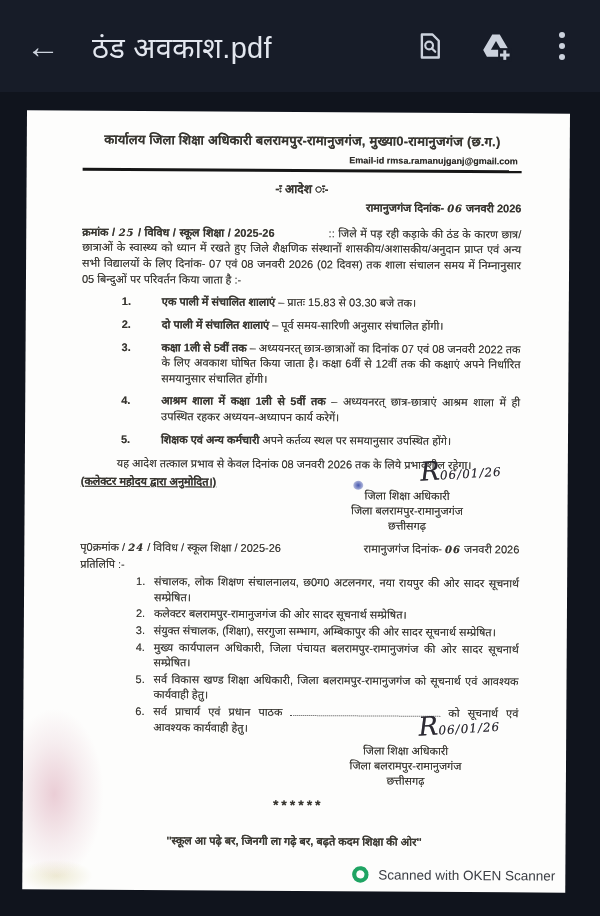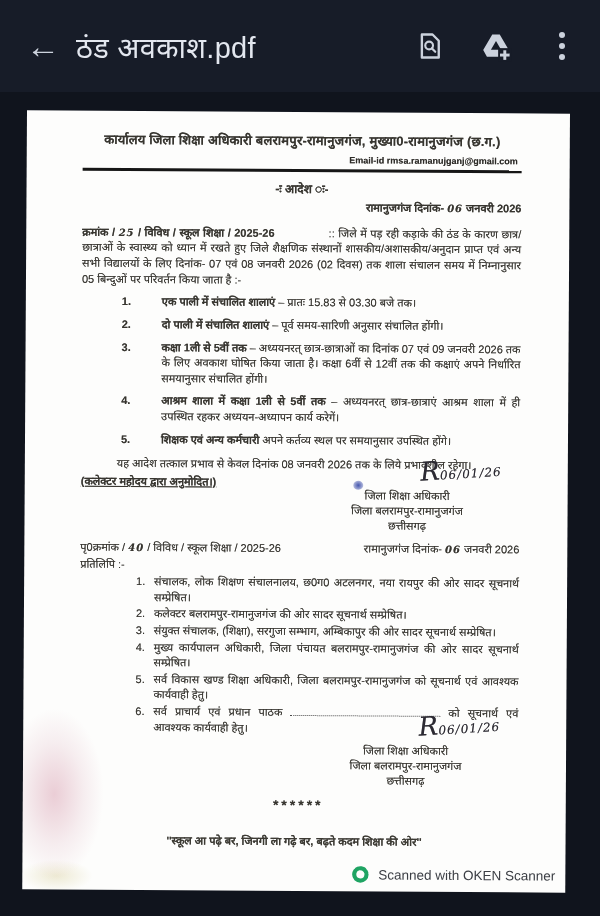--- a/index.html
+++ b/index.html
@@ -11,21 +11,21 @@
     position:relative;
   }
   
   .appbar {
     position:absolute; left:0; top:0; width:600px; height:92px;
     background:#171c28; display:flex; align-items:center;
     padding:0 20px 0 26px;
   }
   .back-btn { font-size:34px; color:#ccd2dd; width:44px; line-height:1; cursor:pointer; }
   .appbar-title {
-    flex:1; margin-left:6px; color:#e3e7ef; font-size:29px;
+    flex:1; margin-left:22px; color:#e3e7ef; font-size:29px;
     letter-spacing:.3px; white-space:nowrap; overflow:hidden;
   }
   .appbar-actions { display:flex; align-items:center; gap:30px; }
   .icon-btn { width:36px; height:36px; display:flex; align-items:center; justify-content:center; cursor:pointer; }
   .dots { display:flex; flex-direction:column; gap:5px; }
   .dots i { width:6px; height:6px; border-radius:50%; background:#ccd2dd; }
 
   
   .page {
     position:absolute; left:27px; top:112px; width:543px; height:779px;
@@ -154,21 +154,21 @@
       <div class="li">
         <span class="num">1.</span>
         <span class="txt"><span class="lead">एक पाली में संचालित शालाएं</span><span> – प्रातः 15.83 से 03.30 बजे तक।</span></span>
       </div>
       <div class="li">
         <span class="num">2.</span>
         <span class="txt"><span class="lead">दो पाली में संचालित शालाएं</span><span> – पूर्व समय-सारिणी अनुसार संचालित होंगी।</span></span>
       </div>
       <div class="li">
         <span class="num">3.</span>
-        <span class="txt"><span class="lead">कक्षा 1ली से 5वीं तक</span><span> – अध्ययनरत् छात्र-छात्राओं का दिनांक 07 एवं 09 जनवरी 2026 तक के लिए अवकाश घोषित किया जाता है। कक्षा 6वीं से 12वीं तक की कक्षाएं अपने निर्धारित समयानुसार संचालित होंगी।</span></span>
+        <span class="txt"><span class="lead">कक्षा 1ली से 5वीं तक</span><span> – अध्ययनरत् छात्र-छात्राओं का दिनांक 07 एवं 08 जनवरी 2022 तक के लिए अवकाश घोषित किया जाता है। कक्षा 6वीं से 12वीं तक की कक्षाएं अपने निर्धारित समयानुसार संचालित होंगी।</span></span>
       </div>
       <div class="li">
         <span class="num">4.</span>
         <span class="txt"><span class="lead">आश्रम शाला में कक्षा 1ली से 5वीं तक</span><span> – अध्ययनरत् छात्र-छात्राएं आश्रम शाला में ही उपस्थित रहकर अध्ययन-अध्यापन कार्य करेगें।</span></span>
       </div>
       <div class="li">
         <span class="num">5.</span>
         <span class="txt"><span class="lead">शिक्षक एवं अन्य कर्मचारी</span><span> अपने कर्तव्य स्थल पर समयानुसार उपस्थित होंगे।</span></span>
       </div>
     </div>
@@ -180,21 +180,21 @@
       <div class="sig-hand">
         <span class="ink-dot"></span>
         <span class="r">R</span><span class="d">06/01/26</span>
       </div>
       <div class="ln">जिला शिक्षा अधिकारी</div>
       <div class="ln">जिला बलरामपुर-रामानुजगंज</div>
       <div class="ln">छत्तीसगढ़</div>
     </div>
 
     <div class="endorse-line">
-      <span class="left"><span>पृ0क्रमांक / </span><span class="hand">40</span><span> / विविध / स्कूल शिक्षा / 2025-26</span></span>
+      <span class="left"><span>पृ0क्रमांक / </span><span class="hand">24</span><span> / विविध / स्कूल शिक्षा / 2025-26</span></span>
       <span class="right"><span>रामानुजगंज दिनांक- </span><span class="hand">06</span><span> जनवरी 2026</span></span>
     </div>
 
     <div class="copy-label">प्रतिलिपि :-</div>
 
     <div class="copy-list">
       <div class="li">
         <span class="num">1.</span>
         <span class="txt">संचालक, लोक शिक्षण संचालनालय, छ0ग0 अटलनगर, नया रायपुर की ओर सादर सूचनार्थ सम्प्रेषित।</span>
       </div>

